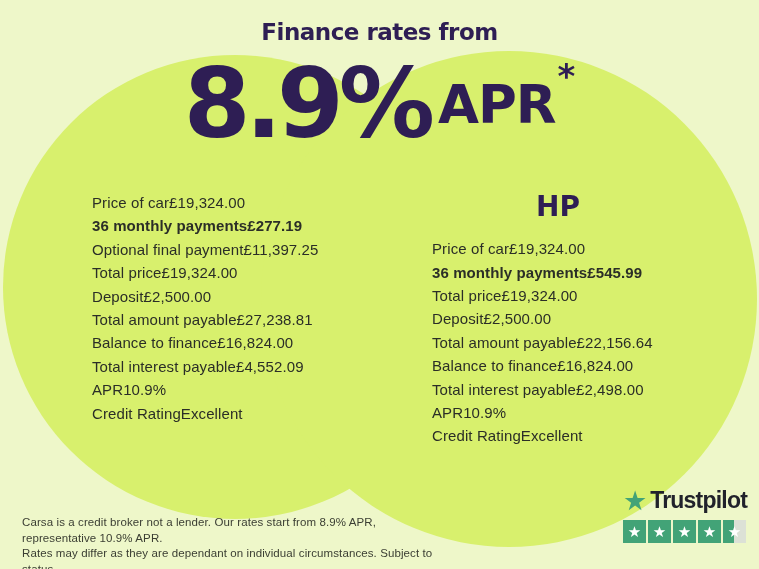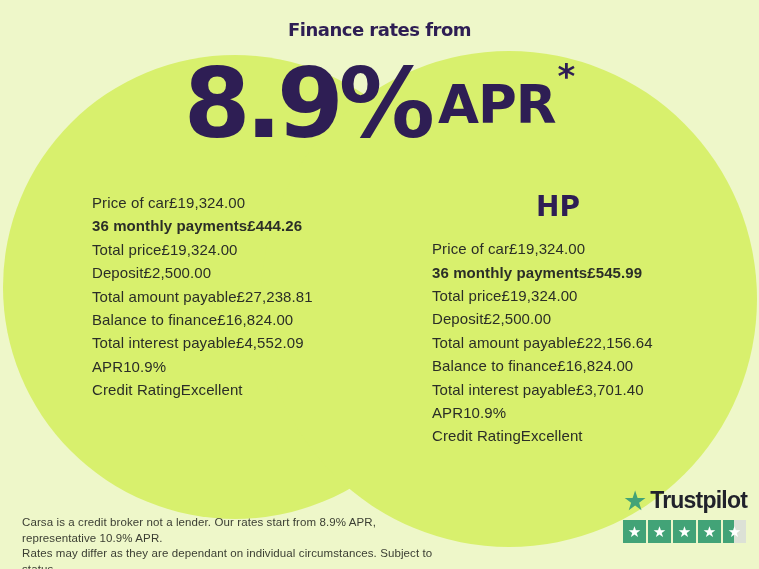--- a/index.html
+++ b/index.html
@@ -13,21 +13,21 @@
     font-family:"Liberation Sans", sans-serif;
   }
   .circle { position:absolute; border-radius:50%; background:var(--blob); }
   .circle-left  { left:3px;   top:55px; width:464px; height:464px; }
   .circle-right { left:261px; top:51px; width:496px; height:496px; }
   .content { position:absolute; inset:0; }
 
   .title {
     position:absolute; top:19px; left:0; width:100%; text-align:center;
     font-family:"DejaVu Sans", sans-serif; font-weight:bold;
-    font-size:18px; letter-spacing:-0.5px; color:var(--purple);
+    font-size:23px; letter-spacing:-0.5px; color:var(--purple);
   }
   .rate-line {
     position:absolute; top:56px; left:0; width:100%;
     display:flex; justify-content:center; align-items:center;
     font-family:"DejaVu Sans", sans-serif; font-weight:bold; color:var(--purple);
   }
   .rate { font-size:96px; line-height:1.0; letter-spacing:-5px; }
   .rate-suffix { font-size:53px; letter-spacing:-1px; margin-left:8px; }
   .rate-asterisk { font-size:34px; position:relative; top:-28px; margin-left:2px; }
 
@@ -81,21 +81,25 @@
     </div>
 
     <section class="col col-pcp">
       <div class="ftable" id="pcp-table">
           <div class="frow">
             <span class="lbl">Price of car</span>
             <span class="val">£19,324.00</span>
           </div>
           <div class="frow bold">
             <span class="lbl">36 monthly payments</span>
-            <span class="val">£444.26</span>
+            <span class="val">£277.19</span>
+          </div>
+          <div class="frow">
+            <span class="lbl">Optional final payment</span>
+            <span class="val">£11,397.25</span>
           </div>
           <div class="frow">
             <span class="lbl">Total price</span>
             <span class="val">£19,324.00</span>
           </div>
           <div class="frow">
             <span class="lbl">Deposit</span>
             <span class="val">£2,500.00</span>
           </div>
           <div class="frow">
@@ -143,21 +147,21 @@
           <div class="frow">
             <span class="lbl">Total amount payable</span>
             <span class="val">£22,156.64</span>
           </div>
           <div class="frow">
             <span class="lbl">Balance to finance</span>
             <span class="val">£16,824.00</span>
           </div>
           <div class="frow">
             <span class="lbl">Total interest payable</span>
-            <span class="val">£3,701.40</span>
+            <span class="val">£2,498.00</span>
           </div>
           <div class="frow">
             <span class="lbl">APR</span>
             <span class="val">10.9%</span>
           </div>
           <div class="frow">
             <span class="lbl">Credit Rating</span>
             <span class="val">Excellent</span>
           </div>
         </div>

